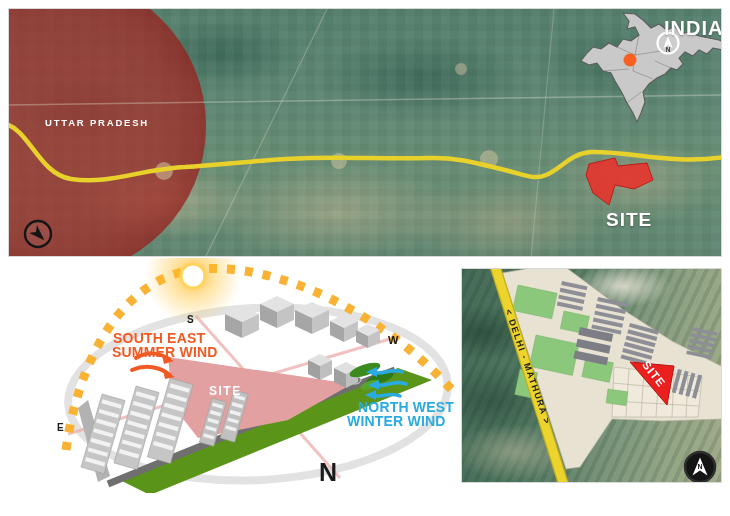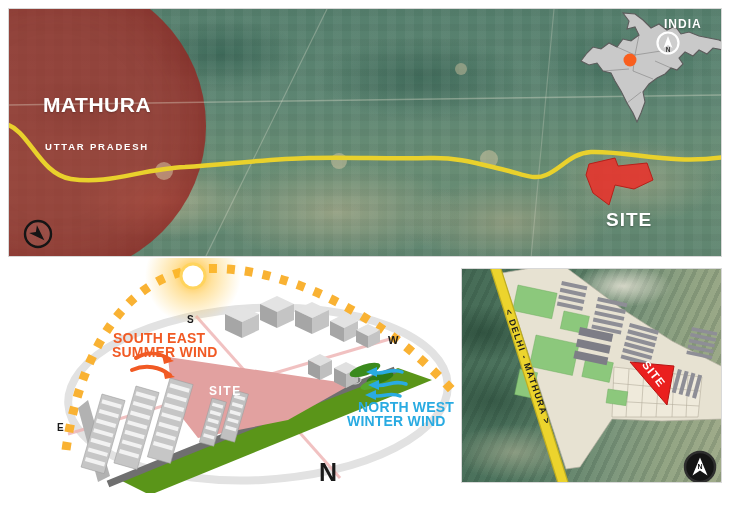--- a/index.html
+++ b/index.html
@@ -19,23 +19,23 @@
       radial-gradient(ellipse 90px 45px at 10% 40%, rgba(44,90,74,.45), transparent 70%),
       linear-gradient(180deg,#557f6d 0%,#5d8572 38%,#688d74 62%,#5f8570 100%);
     border:1px solid #d8d8d8;box-sizing:border-box;}
   #top-map .fieldtex{position:absolute;inset:0;
     background:repeating-linear-gradient(90deg, rgba(255,255,255,.04) 0 9px, transparent 9px 18px),
                repeating-linear-gradient(0deg, rgba(0,0,0,.035) 0 7px, transparent 7px 15px);}
   #mathura-circle{position:absolute;left:-103px;top:-33px;width:300px;height:300px;border-radius:50%;
     background:rgba(168,44,40,.72);box-shadow:inset 0 0 50px rgba(110,18,16,.45);}
   .map-label{position:absolute;color:#fff;font-weight:bold;}
   #lbl-mathura{left:34px;top:84px;font-size:21px;letter-spacing:.5px;text-shadow:0 1px 2px rgba(0,0,0,.25);}
-  #lbl-up{left:36px;top:108px;font-size:9.5px;letter-spacing:1.8px;margin-top:24px;}
+  #lbl-up{left:36px;top:108px;font-size:9.5px;letter-spacing:1.8px;}
   #lbl-site-top{left:597px;top:200px;font-size:19px;letter-spacing:1px;text-shadow:0 1px 2px rgba(0,0,0,.35);}
-  #lbl-india{left:655px;top:8px;font-size:12px;letter-spacing:1px;text-shadow:0 1px 2px rgba(0,0,0,.3);}
+  #lbl-india{left:655px;top:8px;font-size:20px;letter-spacing:1px;text-shadow:0 1px 2px rgba(0,0,0,.3);}
   #top-map svg{position:absolute;left:0;top:0;}
 
   
   #diagram-svg{position:absolute;left:50px;top:258px;}
   .dir-label{position:absolute;color:#1a1a1a;font-weight:bold;}
   #lbl-s{left:187px;top:314px;font-size:10px;}
   #lbl-w{left:388px;top:334px;font-size:11px;}
   #lbl-e{left:57px;top:422px;font-size:10px;}
   #lbl-n{left:319px;top:458px;font-size:25px;}
   .windlabel{position:absolute;font-weight:bold;font-size:14px;letter-spacing:.2px;}
@@ -107,21 +107,20 @@
         <circle cx="53" cy="51" r="6.5" fill="#f95f1e"></circle>
       </g>
 
       <g transform="translate(659,34)">
         <circle r="10.5" fill="rgba(255,255,255,.08)" stroke="#ffffff" stroke-width="2.2"></circle>
         <polygon points="0,-7 4.5,5 0,2 -4.5,5" fill="#ffffff"></polygon>
         <text x="0" y="8.5" text-anchor="middle" font-size="6.5" font-weight="bold" fill="#333333">N</text>
       </g>
     </svg>
 
-    <span class="map-label" id="lbl-mathura">MATHURA</span>
     <span class="map-label" id="lbl-up">UTTAR PRADESH</span>
     <span class="map-label" id="lbl-site-top">SITE</span>
     <span class="map-label" id="lbl-india">INDIA</span>
   </div>
 
   <svg id="diagram-svg" width="405" height="235" viewBox="0 0 405 235">
     <defs>
       <radialGradient id="sunglow" cx="50%" cy="50%" r="50%">
         <stop offset="0%" stop-color="rgba(255,178,20,.9)"></stop>
         <stop offset="40%" stop-color="rgba(255,190,40,.45)"></stop>

